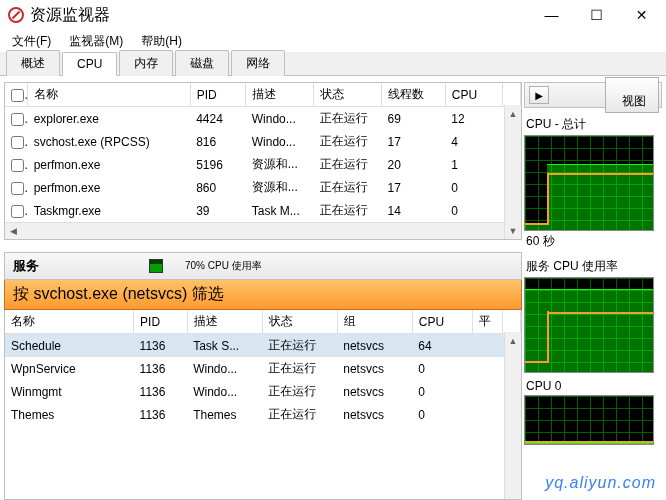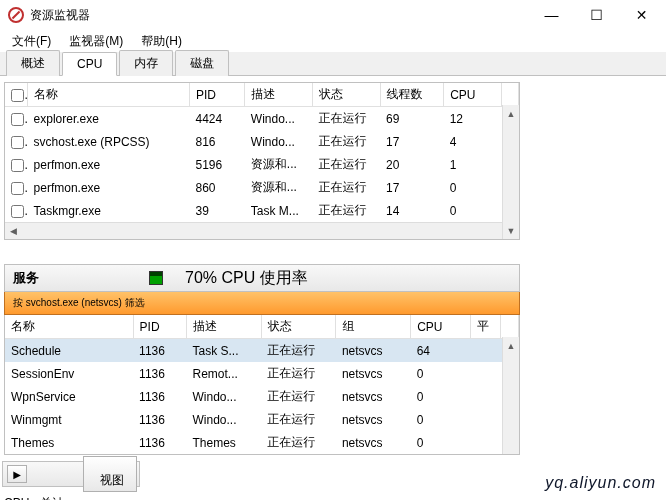--- a/index.html
+++ b/index.html
@@ -29,21 +29,21 @@
     margin-right: 6px;
   }
   .title-icon::after {
     content: "";
     position: absolute;
     width: 2px; height: 10px;
     background: #c03030;
     left: 5px; top: 1px;
     transform: rotate(45deg);
   }
-  .title { flex: 1; font-size: 12px; }
+  .title { flex: 1; font-size: 16px; }
   .winbtn {
     width: 45px; height: 28px;
     display: flex; align-items: center; justify-content: center;
     font-size: 14px;
     font-family: "Segoe UI Symbol", sans-serif;
   }
   
   .menubar { height: 22px; display: flex; padding-left: 6px; align-items: center; }
   .menuitem { padding: 2px 6px; margin-right: 6px; }
   
@@ -68,21 +68,20 @@
   }
   .tab.active {
     background: #fff;
     border-bottom: 1px solid #fff;
   }
   
   .content {
     display: flex;
     width: 100%;
     height: calc(500px - 30px - 22px - 24px);
-    flex-direction: column;
   }
   .left { flex: 1 1 auto; display: flex; flex-direction: column; padding: 6px 0 0 4px; width: 520px; }
   .right { width: 144px; flex: 0 0 144px; padding: 6px 4px 0 2px; overflow: hidden; }
   
   .proc-table { border: 1px solid #c0c0c0; background: #fff; flex: 0 0 auto; }
   table { border-collapse: collapse; width: 100%; table-layout: fixed; }
   th, td {
     text-align: left;
     padding: 3px 6px;
     font-size: 12px;
@@ -122,39 +121,39 @@
   }
   .scroll-h span { width: 17px; text-align: center; }
   .proc-wrap { position: relative; }
   .proc-body { overflow: hidden; }
   
   .barhdr {
     display: flex; align-items: center;
     height: 28px;
     border: 1px solid #c0c0c0;
     background: linear-gradient(#f8f8f8, #e8e8e8);
-    margin-top: 24px;
+    margin-top: 12px;
     padding: 0 8px;
     gap: 16px;
   }
   .barhdr .lbl { font-weight: bold; font-size: 13px; width: 120px; }
   .barhdr .mini-gauge {
     width: 14px; height: 14px;
     background: linear-gradient(to top, #00a000 70%, #004000 70%);
     border: 1px solid #333;
     margin-right: 6px;
   }
-  .barhdr .usage { font-size: 16px; }
+  .barhdr .usage { font-size: 10px; }
   
   .filterbar {
     background: linear-gradient(#ffc268, #ff9a2e);
     border: 1px solid #c07020;
     border-top: none;
     padding: 4px 8px;
-    font-size: 10px;
+    font-size: 16px;
   }
   
   .svc-table { border: 1px solid #c0c0c0; border-top: none; background: #fff; flex: 1 1 auto; position: relative; }
   tr.sel td { background: #d8e6f2; }
   
   .right-hdr {
     display: flex; justify-content: flex-end; align-items: center;
     border: 1px solid #c0c0c0;
     background: linear-gradient(#f8f8f8, #e8e8e8);
     height: 26px;
@@ -216,21 +215,21 @@
   .orange.vert {
     left: 22px; width: 2px; height: 55%; bottom: 5%;
     border: none; background: #ff9a2e;
   }
   .chart3 .greenfill.full { left: 0; height: 3%; }
   .chart3 .orange.flat { left: 0; right: 0; bottom: 3%; }
   
   .wm {
     position: absolute;
     right: 10px; bottom: 8px;
-    color: #0f172a;
+    color: #3b82f6;
     font-size: 16px;
     font-style: italic;
     letter-spacing: 1px;
   }
 </style>
 </head>
 <body>
 
 <div class="titlebar">
   <div class="title-icon"></div>
@@ -244,20 +243,21 @@
   <div class="menuitem">文件(F)</div>
   <div class="menuitem">监视器(M)</div>
   <div class="menuitem">帮助(H)</div>
 </div>
 
 <div class="tabs">
   <div class="tab">概述</div>
   <div class="tab active">CPU</div>
   <div class="tab">内存</div>
   <div class="tab">磁盘</div>
+  <div class="tab">网络</div>
 </div>
 
 <div class="content">
   <div class="left">
 
     <div class="proc-wrap proc-table">
       <div class="proc-body">
         <table>
           <colgroup>
             <col style="width:22px">
@@ -382,30 +382,20 @@
               <td>Schedule</td>
               <td class="num">1136</td>
               <td>Task S...</td>
               <td>正在运行</td>
               <td>netsvcs</td>
               <td class="num">64</td>
               <td class="num"></td>
               <td></td>
             </tr>
             <tr>
-              <td>SessionEnv</td>
-              <td class="num">1136</td>
-              <td>Remot...</td>
-              <td>正在运行</td>
-              <td>netsvcs</td>
-              <td class="num">0</td>
-              <td class="num"></td>
-              <td></td>
-            </tr>
-            <tr>
               <td>WpnService</td>
               <td class="num">1136</td>
               <td>Windo...</td>
               <td>正在运行</td>
               <td>netsvcs</td>
               <td class="num">0</td>
               <td class="num"></td>
               <td></td>
             </tr>
             <tr>

